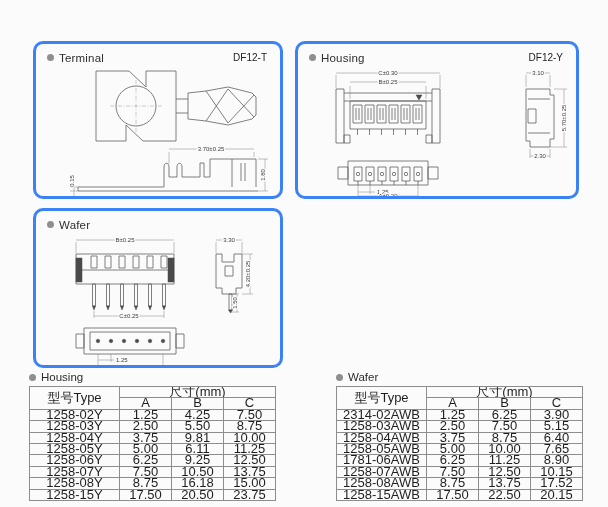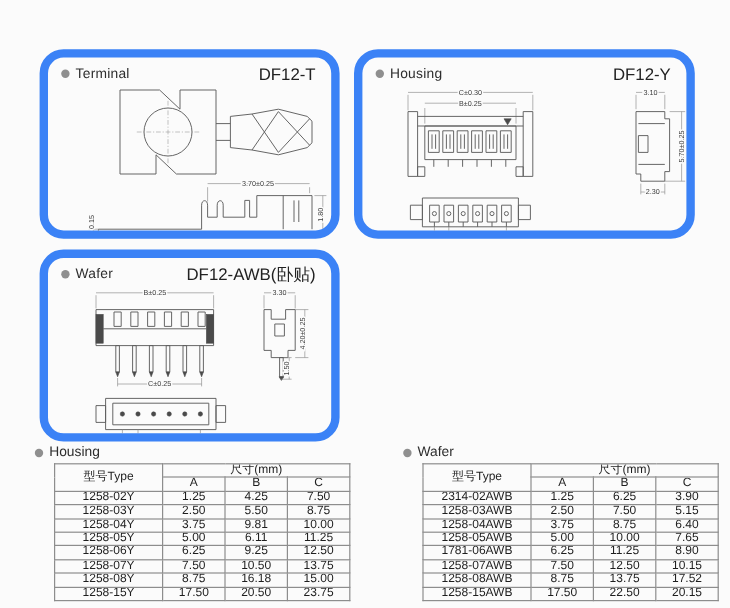--- a/index.html
+++ b/index.html
@@ -1,38 +1,38 @@
 <!DOCTYPE html>
 <html><head>
 <meta charset="utf-8">
 <style>
   html,body{margin:0;padding:0;}
   body{background:#fbfbfb;font-family:"Liberation Sans",sans-serif;}
   .page{position:relative;width:608px;height:507px;background:#fbfbfb;overflow:hidden;}
-  .panel{position:absolute;border:7px solid #3b82f6;border-radius:20px;box-sizing:border-box;background:#fbfbfb;overflow:hidden;}
+  .panel{position:absolute;border:3px solid #3b82f6;border-radius:10px;box-sizing:border-box;background:#fbfbfb;overflow:hidden;}
   .panel-terminal{left:33px;top:41px;width:250px;height:158px;}
   .panel-housing{left:295px;top:41px;width:284px;height:158px;}
   .panel-wafer{left:33px;top:208px;width:250px;height:160px;}
   .panel-header{display:flex;align-items:center;padding:7px 13px 1px 11px;height:13px;}
   .bullet{width:7px;height:7px;border-radius:50%;background:#8f8f8f;flex:0 0 auto;}
   .panel-title{font-size:11.5px;color:#2d2d2d;margin-left:5px;letter-spacing:.2px;}
-  .part-no{margin-left:auto;font-size:14px;color:#222;}
+  .part-no{margin-left:auto;font-size:10px;color:#222;}
   .drawing{display:block;}
   .ln{fill:none;stroke:#5f5f5f;stroke-width:0.8;stroke-linejoin:round;}
   .lnf{fill:#4a4a4a;stroke:#4a4a4a;stroke-width:0.5;}
   .dim{fill:none;stroke:#8c8c8c;stroke-width:0.55;}
   .cl{fill:none;stroke:#9a9a9a;stroke-width:0.5;stroke-dasharray:4 1.5 1 1.5;}
   text{font-family:"Liberation Sans",sans-serif;font-size:6px;fill:#3d3d3d;text-anchor:middle;stroke:#fbfbfb;stroke-width:2.4px;paint-order:stroke;}
   text.ts{text-anchor:start;}
   .table-section{position:absolute;width:250px;}
   .sec-housing{left:29px;top:371px;}
   .sec-wafer{left:336px;top:371px;}
   .section-header{display:flex;align-items:center;margin-bottom:3px;}
   .section-title{font-size:11.5px;color:#2d2d2d;margin-left:5px;}
-  table{border-collapse:collapse;table-layout:fixed;width:246px;font-size:10px;color:#1e1e1e;margin-left:16px;}
+  table{border-collapse:collapse;table-layout:fixed;width:246px;font-size:13px;color:#1e1e1e;}
   th,td{border:1px solid #8d8d8d;text-align:center;padding:0;height:10.4px;font-weight:normal;line-height:10.4px;white-space:nowrap;overflow:hidden;}
   col.c-type{width:90px;}
   col.c-dim{width:52px;}
 </style>
 </head>
 <body>
 
 <div class="page">
 
   <div class="panel panel-terminal">
@@ -146,21 +146,20 @@
         <path class="dim" d="M60,129 V133 M120,120 V133 M60,131 H120"></path>
         <text x="90" y="133">A±0.20</text>
       </g>
     </svg>
   </div>
 
   <div class="panel panel-wafer">
     <div class="panel-header">
       <span class="bullet"></span>
       <span class="panel-title">Wafer</span>
-      <span class="part-no">DF12-AWB(卧贴)</span>
     </div>
     <svg class="drawing" width="248" height="138" viewBox="0 0 248 138">
 
       <g>
         <path class="dim" d="M40,10 V21 M138,10 V21 M40,8 H138"></path>
         <text x="89" y="10">B±0.25</text>
         <rect class="ln" x="40" y="22" width="98" height="30"></rect>
         <rect class="lnf" x="40" y="26" width="6" height="24"></rect>
         <rect class="lnf" x="132" y="26" width="6" height="24"></rect>
         <path class="ln" d="M46,38 H132"></path>

